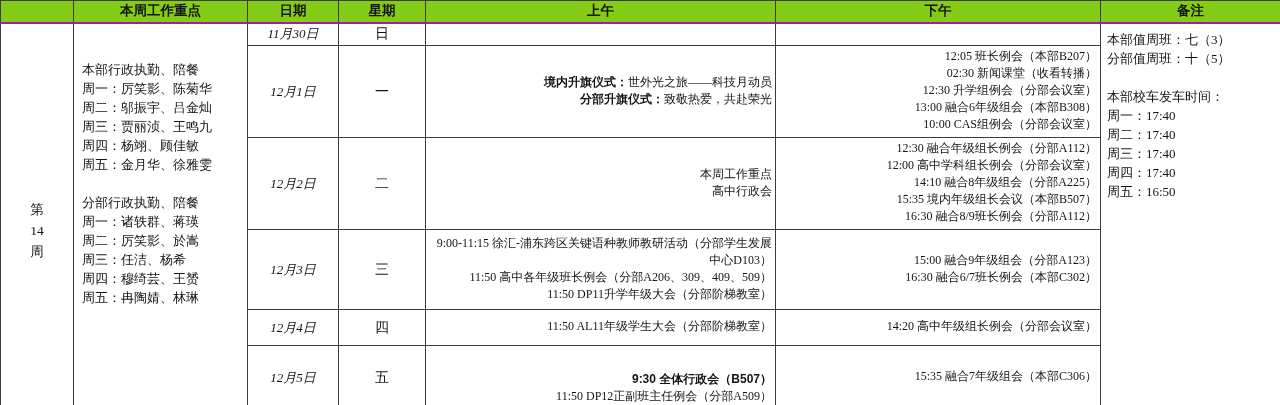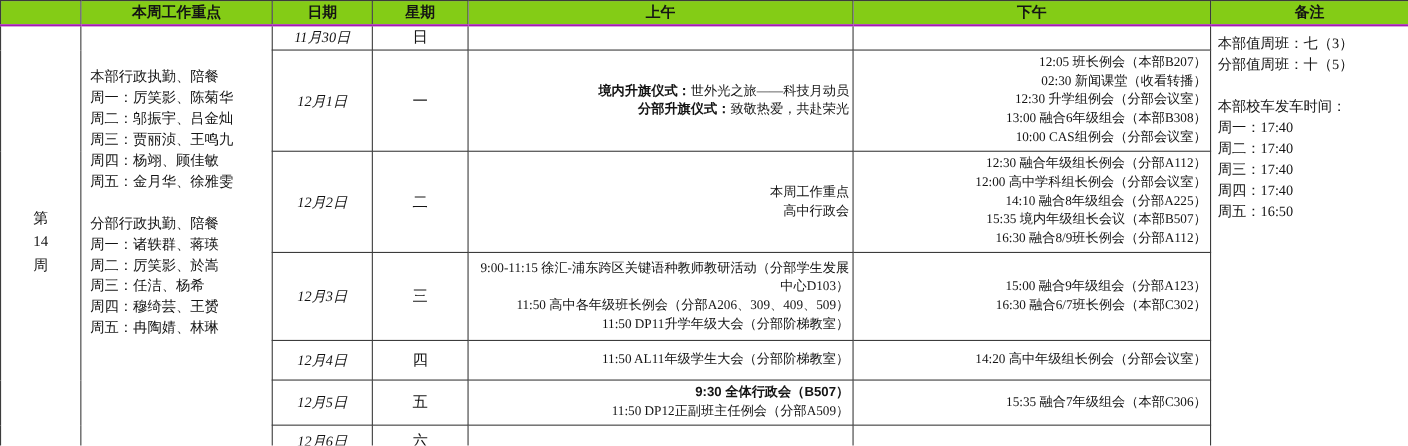--- a/index.html
+++ b/index.html
@@ -20,21 +20,21 @@
     font-size:13.5px;font-weight:700;
     text-align:center;
   }
   .week-cell{text-align:center;font-size:13.5px;line-height:21px;}
   .focus-cell{vertical-align:top;padding:36px 3px 0 8px;font-size:13px;line-height:19px;text-align:left;}
   .focus-gap{height:19px;}
   .date-cell{text-align:center;font-size:13px;font-style:italic;}
   .weekday-cell{text-align:center;font-size:14px;}
   .sched-cell{font-size:12px;line-height:17px;text-align:right;padding:2px 3px 4px 5px;}
   .lbl{font-family:Liberation Sans, sans-serif;font-weight:700;}
-  .bold-line{font-family:"Liberation Sans","DejaVu Sans",sans-serif;font-weight:700;}
+  .bold-line{font-family:"Liberation Sans","DejaVu Sans",sans-serif;font-weight:700;margin-top:23px;}
   .remarks-cell{vertical-align:top;padding:6px 3px 0 6px;font-size:13px;line-height:19px;text-align:left;}
   .remarks-gap{height:19px;}
 </style>
 </head>
 <body>
 
 <table class="sched-table">
   <colgroup>
     <col style="width:73px">
       <col style="width:174px">

